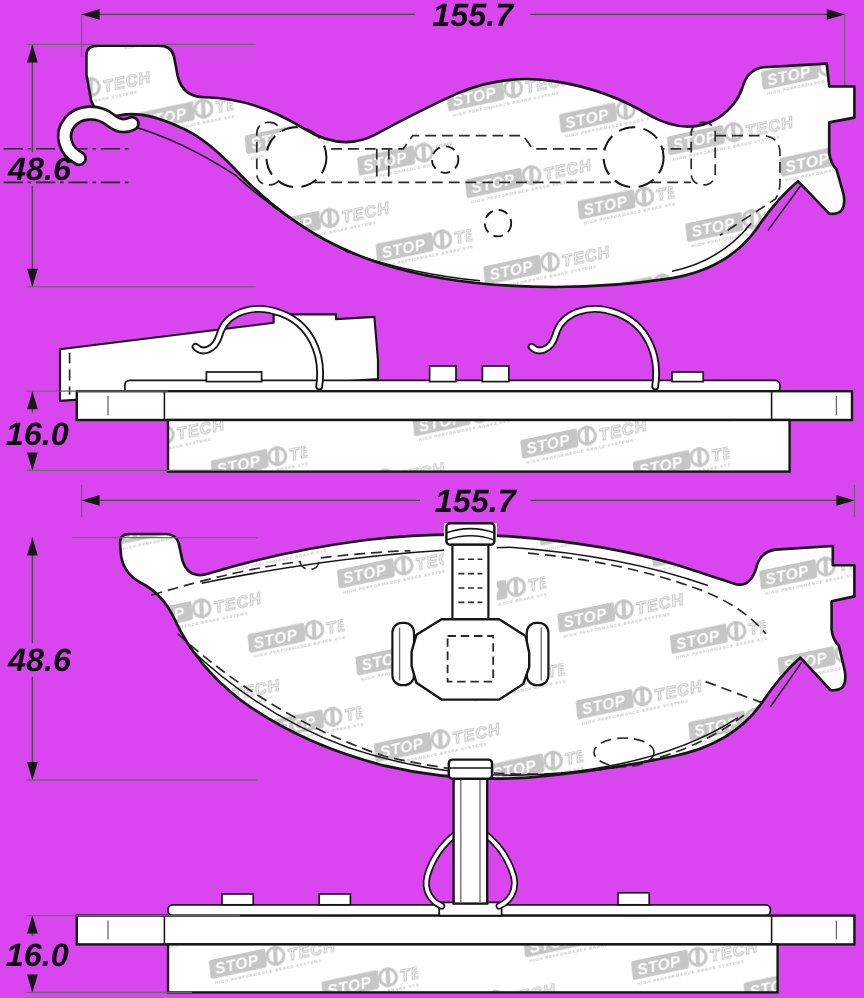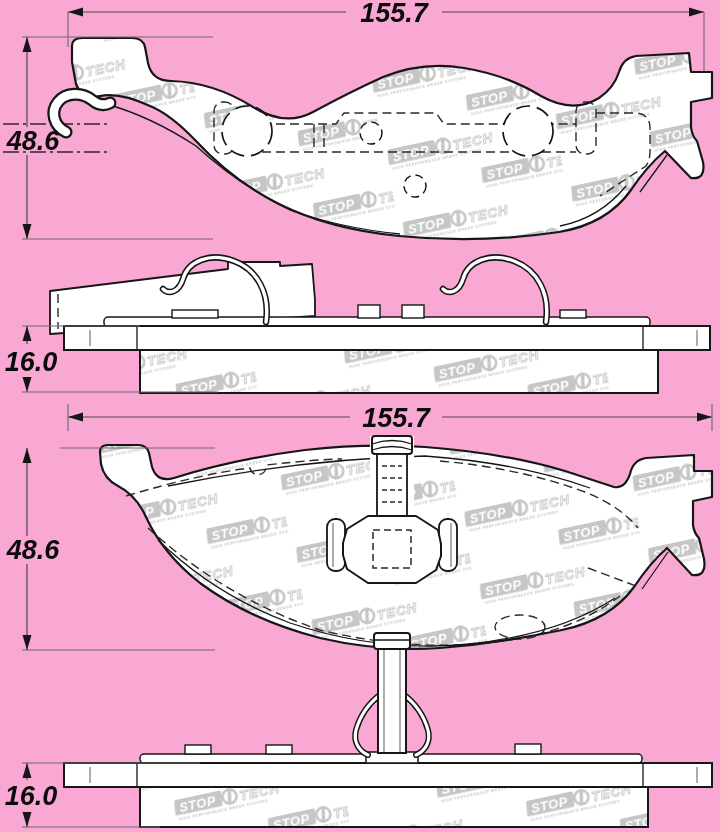--- a/index.html
+++ b/index.html
@@ -1,16 +1,16 @@
 <!DOCTYPE html>
 <html><head>
 <meta charset="utf-8">
 <style>
   html,body{margin:0;padding:0;background:#ffffff;}
-  .canvas{position:relative;width:720px;height:832px;background:#f9a8d4;overflow:hidden;
+  .canvas{position:relative;width:720px;height:832px;background:#d946ef;overflow:hidden;
           font-family:"Liberation Sans",sans-serif;}
   svg{display:block}
   .dimtext{font-family:"Liberation Sans",sans-serif;font-weight:700;font-style:italic;
            font-size:27px;fill:#0b0b0b;}
   .wm-stop{font-family:"Liberation Sans",sans-serif;font-weight:700;font-style:italic;
            font-size:13px;fill:#ffffff;letter-spacing:.5px;}
   .wm-tech{font-family:"Liberation Sans",sans-serif;font-weight:700;font-style:italic;
            font-size:13.5px;fill:#ffffff;stroke:#c6c6c6;stroke-width:.9px;letter-spacing:1px;}
   .wm-tag{font-family:"Liberation Sans",sans-serif;font-weight:700;font-style:italic;
           font-size:3.6px;fill:#c6c6c6;letter-spacing:.7px;}

